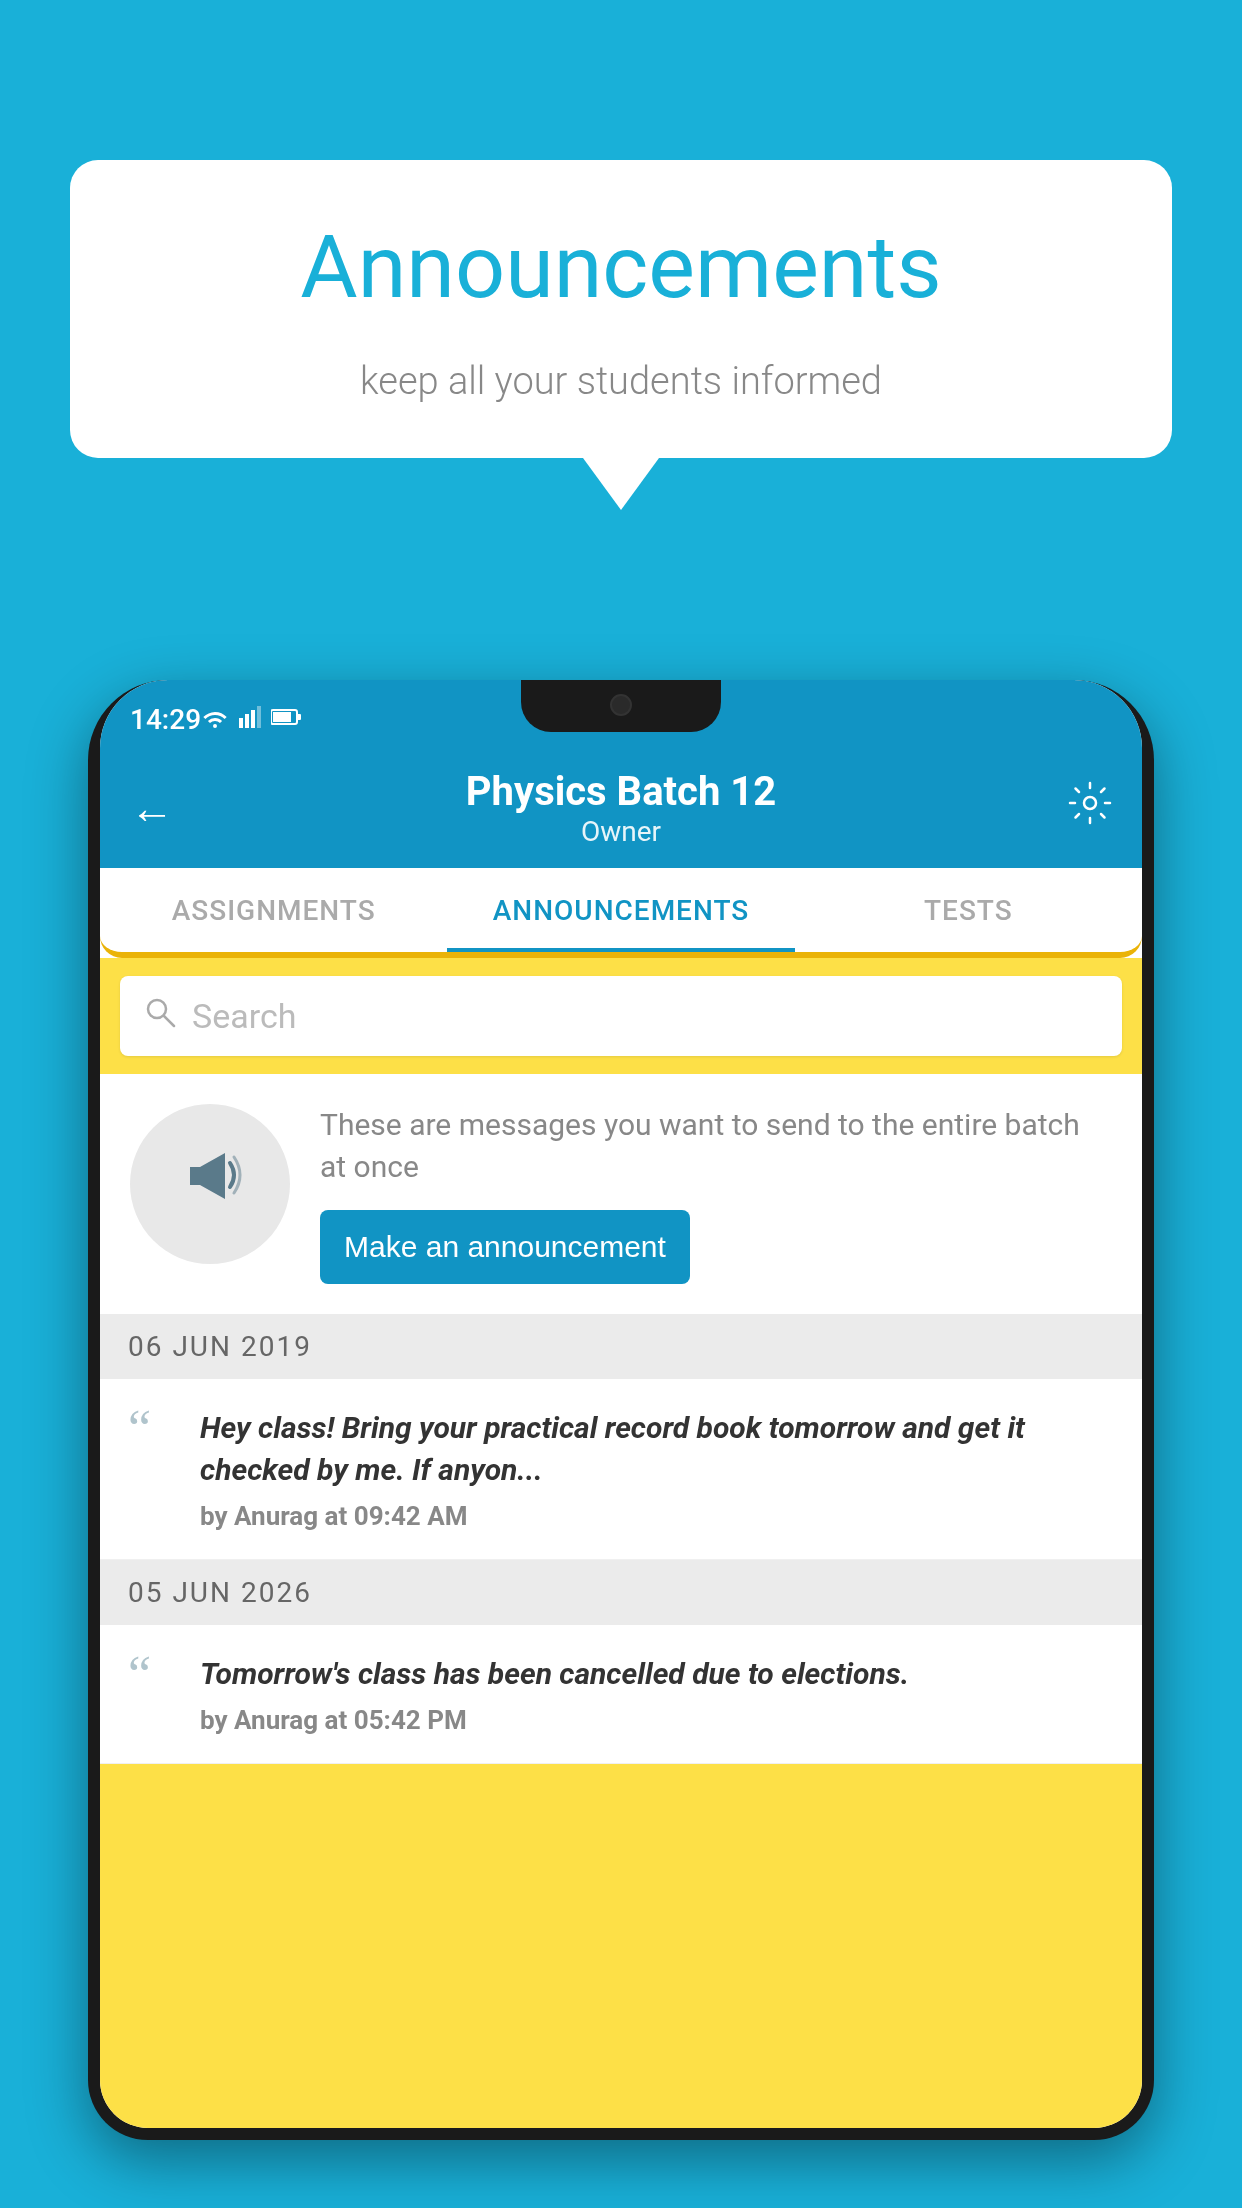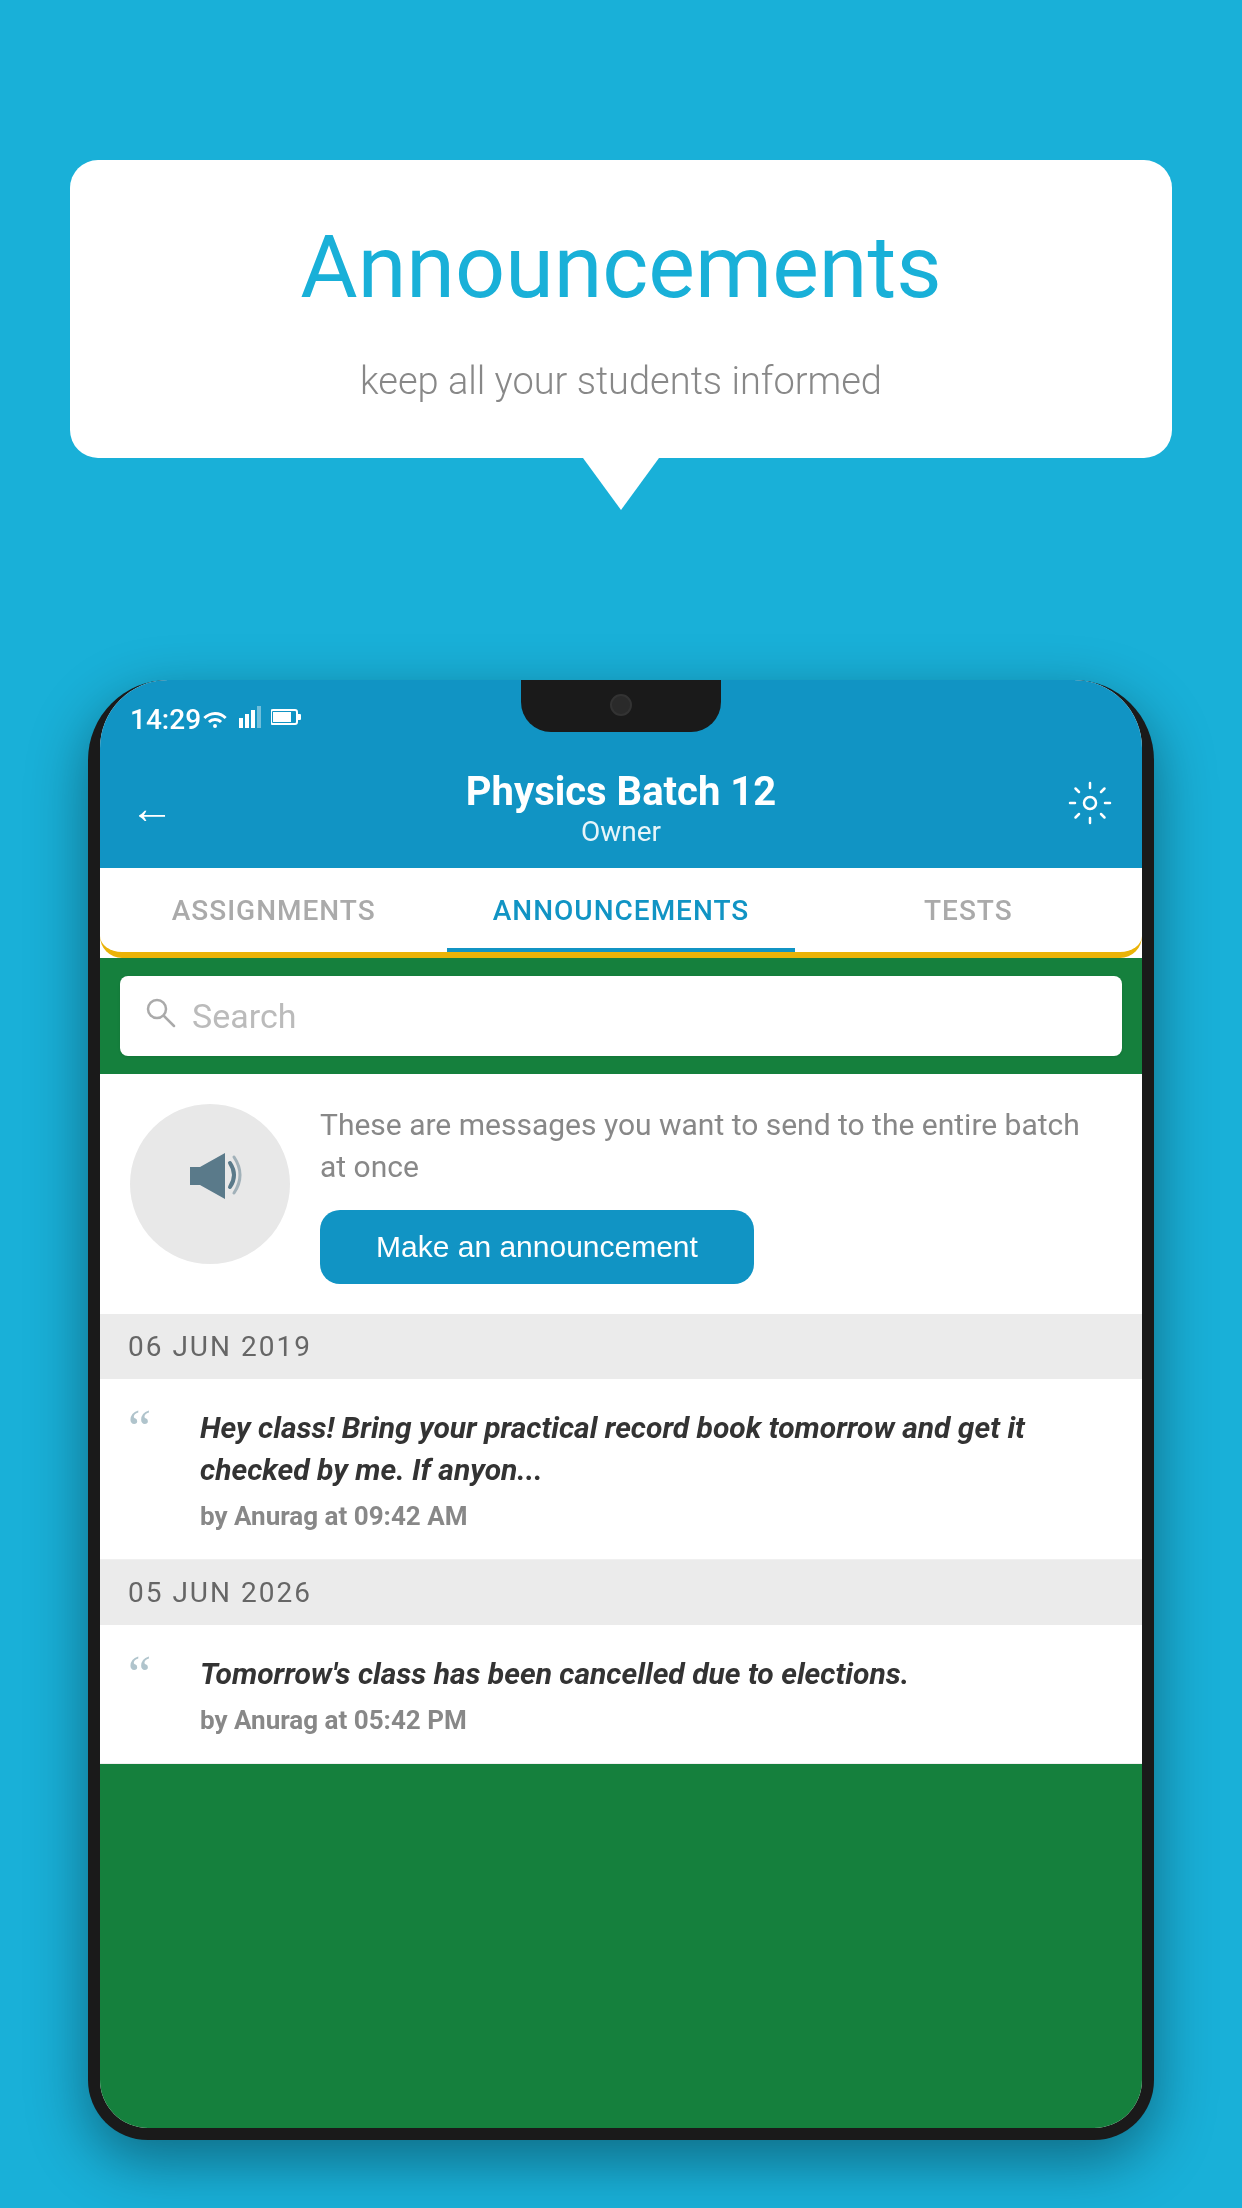--- a/index.html
+++ b/index.html
@@ -194,21 +194,21 @@
       background: #1194C4;
     }
 
     
     .content-area {
       position: absolute;
       top: 278px;
       left: 0;
       right: 0;
       bottom: 0;
-      background: #15803d;
+      background: #fde047;
       overflow: hidden;
     }
 
     
     .search-bar {
       background: white;
       margin: 18px 20px;
       border-radius: 8px;
       height: 80px;
       display: flex;
@@ -255,22 +255,22 @@
     .promo-text {
       color: #888;
       font-size: 30px;
       line-height: 1.4;
       margin-bottom: 22px;
     }
     .promo-button {
       background: #1194C4;
       color: white;
       border: none;
-      border-radius: 20px;
-      padding: 20px 56px;
+      border-radius: 8px;
+      padding: 20px 24px;
       font-size: 30px;
       cursor: pointer;
     }
 
     
     .date-header {
       background: #ebebeb;
       padding: 16px 28px;
       font-size: 28px;
       color: #666;

